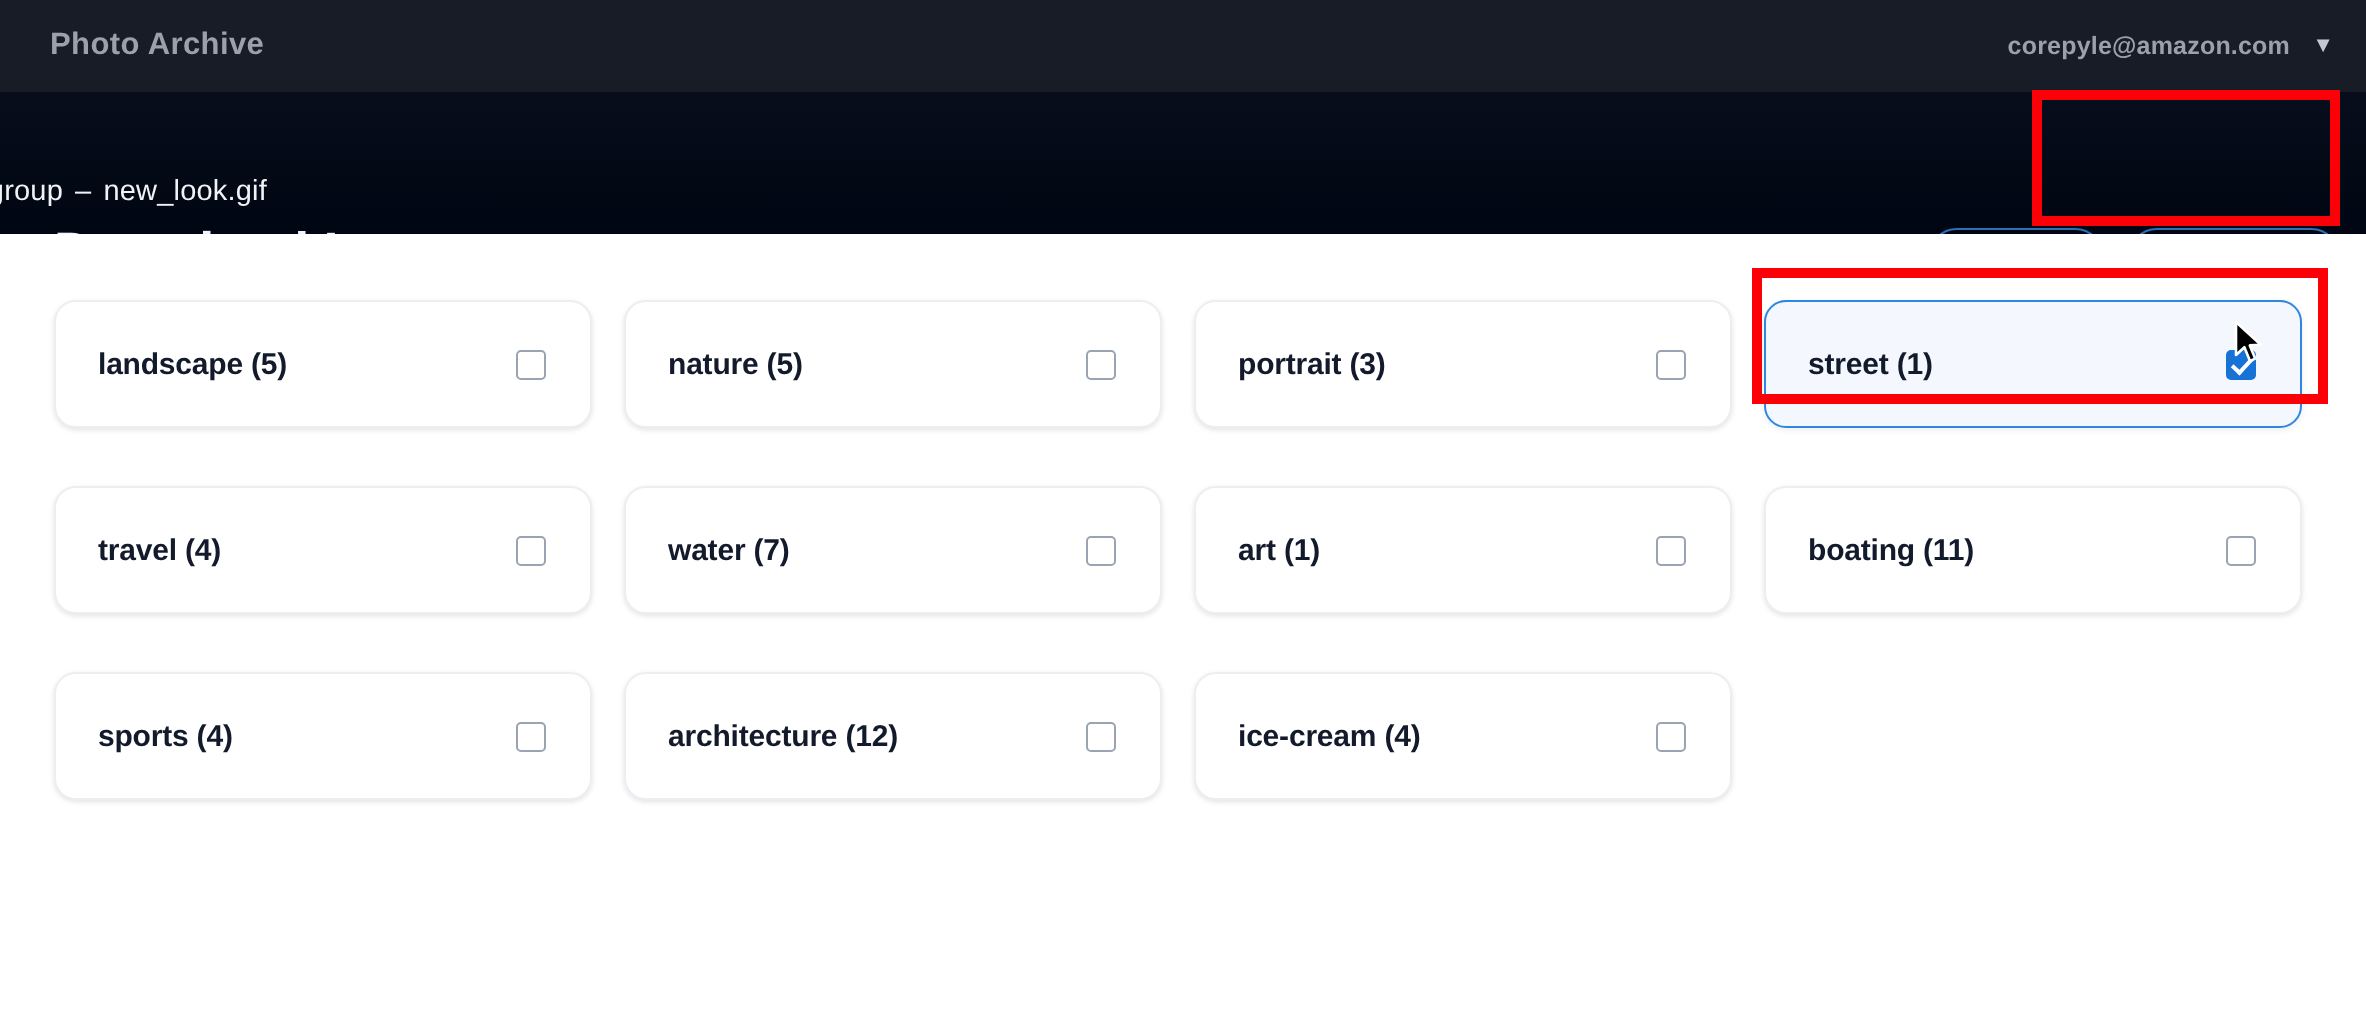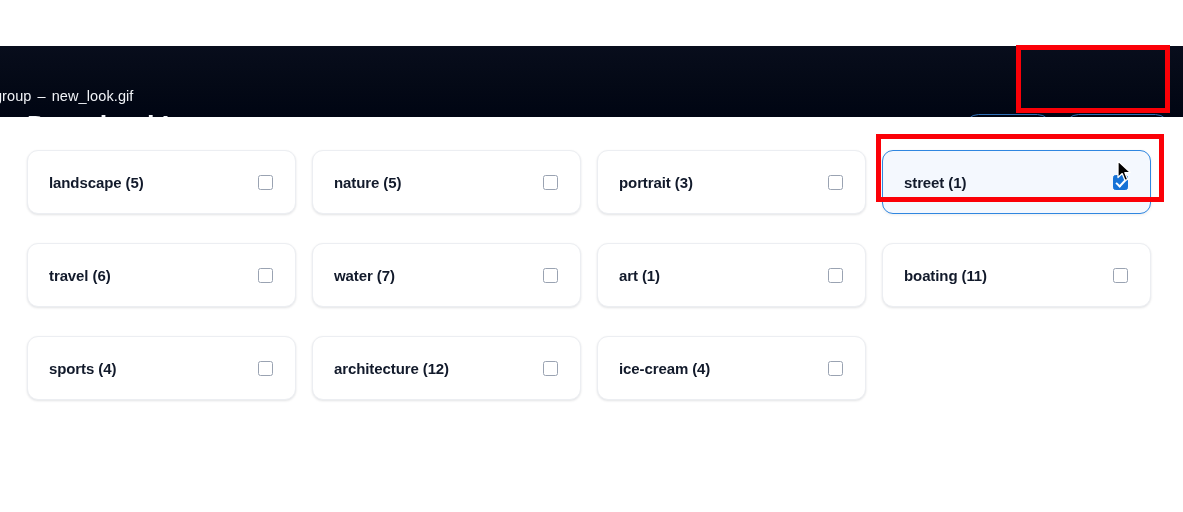--- a/index.html
+++ b/index.html
@@ -193,20 +193,25 @@
     width: 15px; height: 22px;
     z-index: 60;
     pointer-events: none;
   }
 </style>
 </head>
 <body>
 
 <div id="app">
 
+  <div class="topbar">
+    <div class="brand">Photo Archive</div>
+    <div class="account">corepyle@amazon.com</div>
+    <div class="account-caret">▼</div>
+  </div>
 
   <div class="headerband">
 
     <div class="breadcrumb">
       <span>king-group</span><span class="sep">–</span><span>new_look.gif</span>
     </div>
 
     <div class="page-title">
       <span>Download Images</span><span class="count">3</span>
     </div>
@@ -229,21 +234,21 @@
         </div>
         <div class="tag-card">
           <span class="tag-label">portrait (3)</span>
           <span class="cbox"></span>
         </div>
         <div class="tag-card selected">
           <span class="tag-label">street (1)</span>
           <span class="cbox checked"></span>
         </div>
         <div class="tag-card">
-          <span class="tag-label">travel (6)</span>
+          <span class="tag-label">travel (4)</span>
           <span class="cbox"></span>
         </div>
         <div class="tag-card">
           <span class="tag-label">water (7)</span>
           <span class="cbox"></span>
         </div>
         <div class="tag-card">
           <span class="tag-label">art (1)</span>
           <span class="cbox"></span>
         </div>

